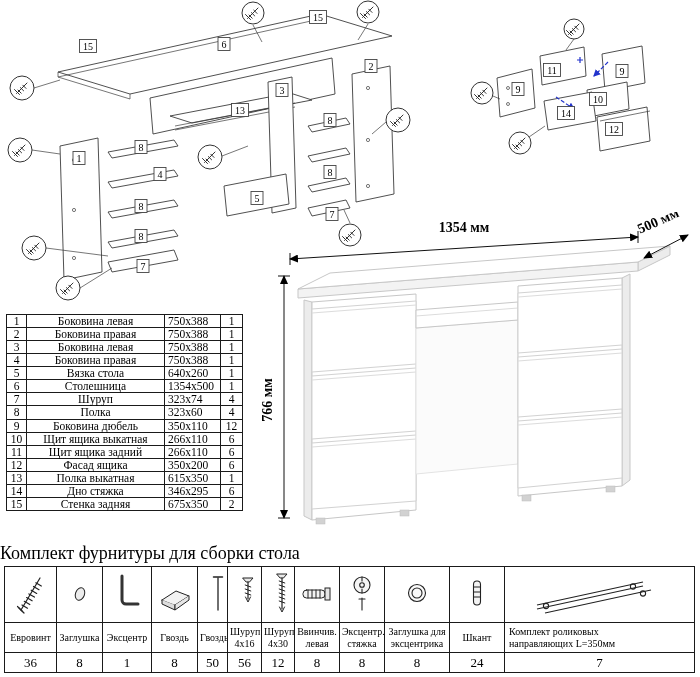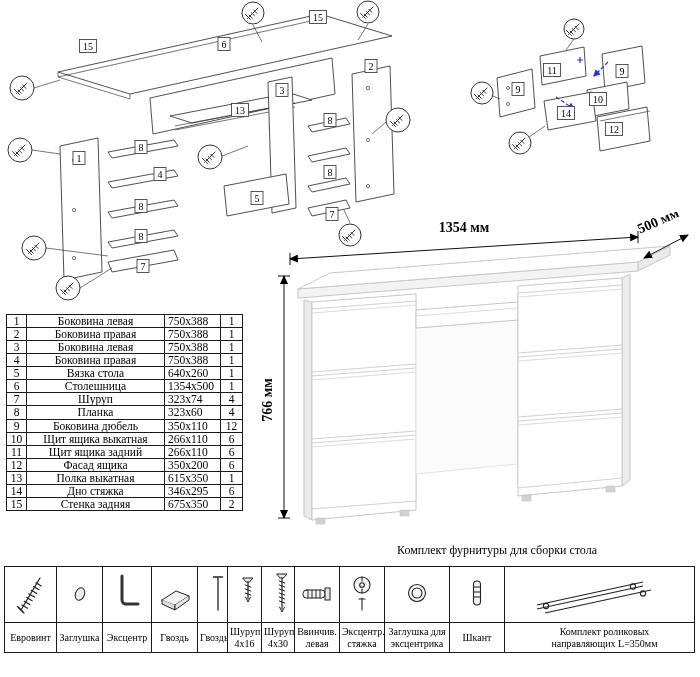--- a/index.html
+++ b/index.html
@@ -31,27 +31,27 @@
   
   #parts-table-wrap{position:absolute;left:6px;top:314px}
   table.parts{border-collapse:collapse;font-size:11.5px;line-height:1.05}
   table.parts td{border:1px solid #1a1a1a;padding:0 3px;height:13px;white-space:nowrap}
   table.parts td.c-num{width:20px;text-align:center}
   table.parts td.c-name{width:138px;text-align:center}
   table.parts td.c-size{width:56px;text-align:left}
   table.parts td.c-qty{width:22px;text-align:center}
 
   
-  #hardware-title{position:absolute;left:0;top:543px;width:597px;text-align:right;font-size:12px}
+  #hardware-title{position:absolute;left:0;top:543px;width:597px;text-align:left;font-size:18px}
   #hardware-wrap{position:absolute;left:4px;top:566px}
   table.hw{border-collapse:collapse;table-layout:fixed;width:556px}
   table.hw td{border:1px solid #1a1a1a;text-align:center;vertical-align:middle;overflow:hidden}
   tr.hw-icons td{height:56px}
   tr.hw-labels td{font-size:10px;line-height:1.15;white-space:pre-line;height:30px;padding:1px 2px}
-  tr.hw-labels td:last-child{text-align:center;padding-left:12px}
+  tr.hw-labels td:last-child{text-align:left;padding-left:4px}
   tr.hw-qty td{font-size:13px;height:20px}
 </style>
 </head>
 <body>
 
 <div class="page">
 
   <svg id="top-diagrams" class="svg-abs" width="700" height="312" viewBox="0 0 700 312">
     <defs>
       <g id="screw-mini" stroke="#333" stroke-width="1" fill="none" stroke-linecap="round">
@@ -296,21 +296,21 @@
             <td class="c-qty">1</td>
           </tr>
           <tr>
             <td class="c-num">7</td>
             <td class="c-name">Шуруп</td>
             <td class="c-size">323x74</td>
             <td class="c-qty">4</td>
           </tr>
           <tr>
             <td class="c-num">8</td>
-            <td class="c-name">Планка</td>
+            <td class="c-name">Полка</td>
             <td class="c-size">323x60</td>
             <td class="c-qty">4</td>
           </tr>
           <tr>
             <td class="c-num">9</td>
             <td class="c-name">Боковина дюбель</td>
             <td class="c-size">350x110</td>
             <td class="c-qty">12</td>
           </tr>
           <tr>
@@ -530,17 +530,31 @@
             <td>Ввинчив.
 левая</td>
             <td>Эксцентр.
 стяжка</td>
             <td>Заглушка для
 эксцентрика</td>
             <td>Шкант</td>
             <td>Комплект роликовых
 направляющих L=350мм</td>
           </tr>
+        <tr class="hw-qty">
+            <td>36</td>
+            <td>8</td>
+            <td>1</td>
+            <td>8</td>
+            <td>50</td>
+            <td>56</td>
+            <td>12</td>
+            <td>8</td>
+            <td>8</td>
+            <td>8</td>
+            <td>24</td>
+            <td>7</td>
+          </tr>
       </tbody>
     </table>
   </div>
 
 </div>
 
 </body></html>

